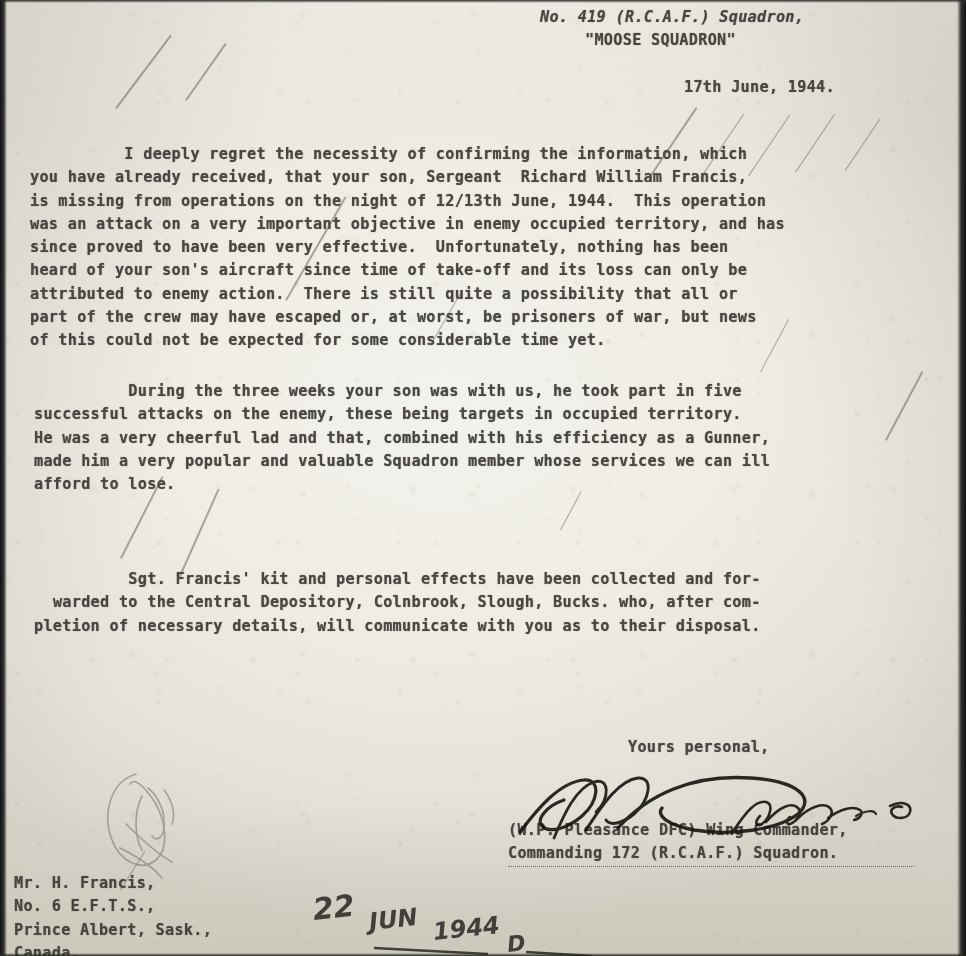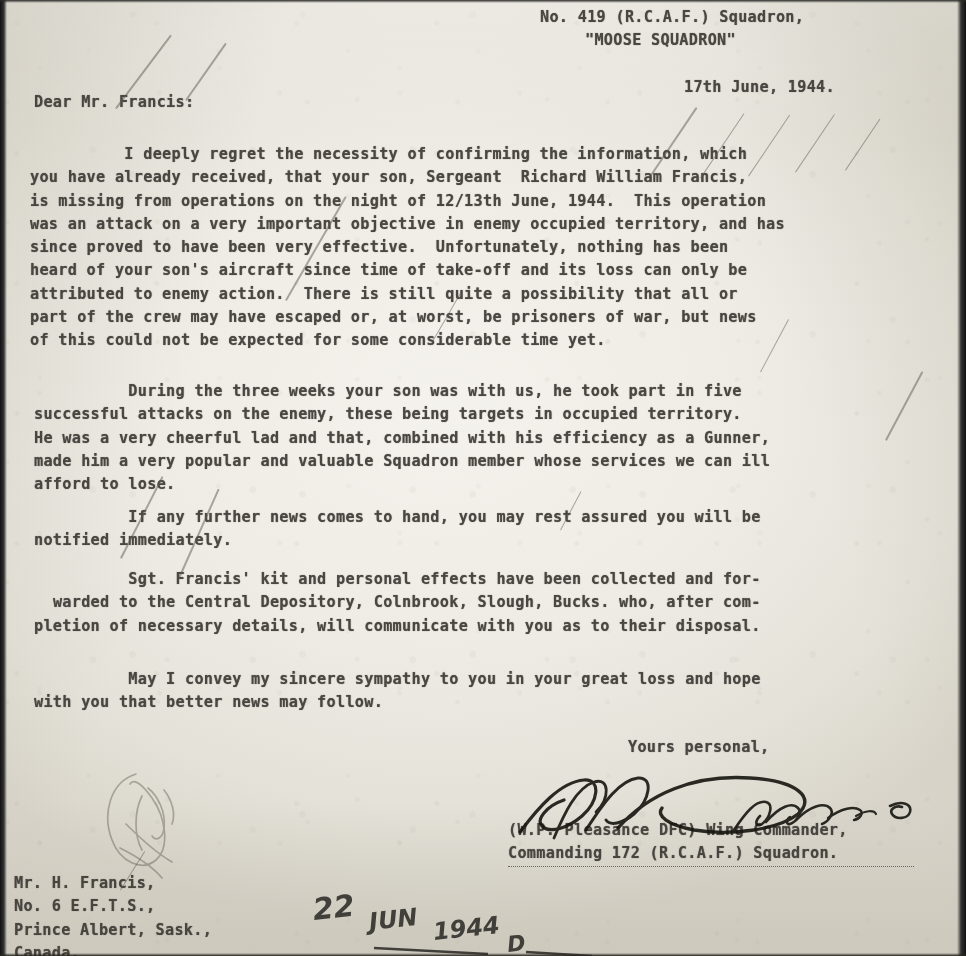--- a/index.html
+++ b/index.html
@@ -50,21 +50,21 @@
     color:#3e3b36;
     font-size:15.1px;
     line-height:23.3px;
     letter-spacing:.35px;
     white-space:pre;
     font-weight:600;
     text-shadow:0 0 1.1px rgba(62,59,54,.55), .4px .25px .7px rgba(90,86,78,.35);
     opacity:.93;
   }
 
-  #hdr1{left:540px;top:6px;}
+  #hdr1{left:540px;top:6px;font-style:italic;}
   #hdr2{left:585px;top:29px;}
   #date{left:684px;top:76px;}
   #salut{left:34px;top:91px;}
   #p1{left:30px;top:143px;}
   #p2{left:34px;top:368px;margin-top:12px;}
   #p3{left:34px;top:506px;}
   #p4{left:34px;top:568px;text-align:right;}
   #p5{left:34px;top:668px;}
   #close{left:628px;top:736px;}
   #sigline{left:508px;top:819px;}
@@ -84,43 +84,38 @@
 </style>
 </head>
 <body>
 
 <div id="page">
 
   <div class="t" id="hdr1">No. 419 (R.C.A.F.) Squadron,</div>
   <div class="t" id="hdr2">"MOOSE SQUADRON"</div>
   <div class="t" id="date">17th June, 1944.</div>
 
-  <div class="t" id="salut">Dear Mr. Francis:</div>
 
   <div class="t" id="p1">          I deeply regret the necessity of confirming the information, which
 you have already received, that your son, Sergeant  Richard William Francis,
 is missing from operations on the night of 12/13th June, 1944.  This operation
 was an attack on a very important objective in enemy occupied territory, and has
 since proved to have been very effective.  Unfortunately, nothing has been
 heard of your son's aircraft since time of take-off and its loss can only be
 attributed to enemy action.  There is still quite a possibility that all or
 part of the crew may have escaped or, at worst, be prisoners of war, but news
 of this could not be expected for some considerable time yet.</div>
   <div class="t" id="p2">          During the three weeks your son was with us, he took part in five
 successful attacks on the enemy, these being targets in occupied territory.
 He was a very cheerful lad and that, combined with his efficiency as a Gunner,
 made him a very popular and valuable Squadron member whose services we can ill
 afford to lose.</div>
-  <div class="t" id="p3">          If any further news comes to hand, you may rest assured you will be
-notified immediately.</div>
   <div class="t" id="p4">          Sgt. Francis' kit and personal effects have been collected and for-
 warded to the Central Depository, Colnbrook, Slough, Bucks. who, after com-
 pletion of necessary details, will communicate with you as to their disposal.</div>
-  <div class="t" id="p5">          May I convey my sincere sympathy to you in your great loss and hope
-with you that better news may follow.</div>
 
   <div class="t" id="close">Yours personal,</div>
 
   <svg id="sig" viewBox="0 0 430 78">
     <g fill="none" stroke="#16150f" stroke-linecap="round" stroke-linejoin="round">
       <path d="M22 60 C40 36,62 10,86 8 C104 7,100 30,84 44 C70 56,52 62,44 54 C38 48,48 34,66 28" stroke-width="3.2"></path>
       <path d="M56 66 C66 42,78 16,96 10 C112 5,112 26,98 40" stroke-width="2.8"></path>
       <path d="M88 58 C106 30,122 8,140 6 C156 5,152 28,136 42 C124 52,112 54,108 48" stroke-width="3"></path>
       <path d="M120 56 C150 22,196 2,252 6 C300 9,318 26,300 42 C280 58,232 64,196 58 C170 53,158 44,164 36" stroke-width="3.4"></path>
       <path d="M236 58 C248 40,258 28,268 30 C276 32,272 46,264 52 C258 56,256 50,262 44" stroke-width="2.6"></path>

